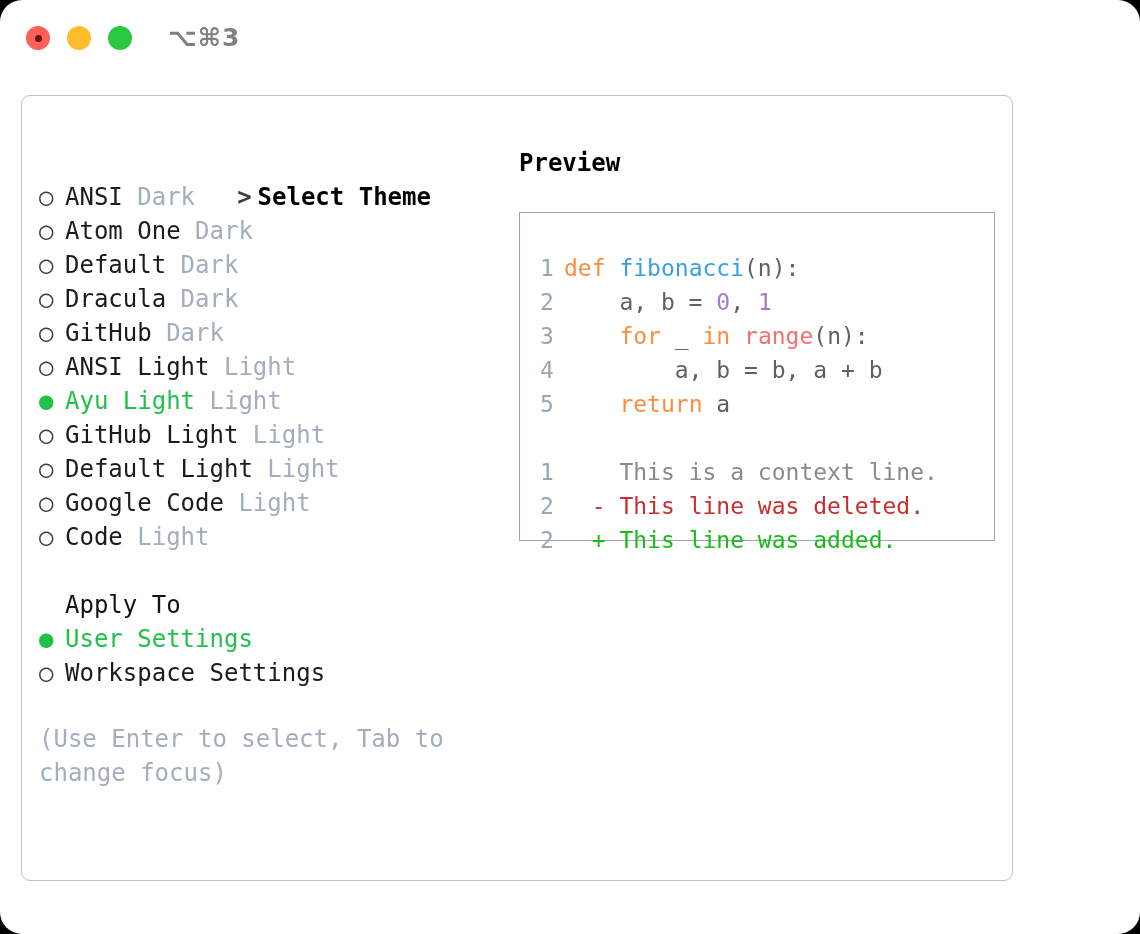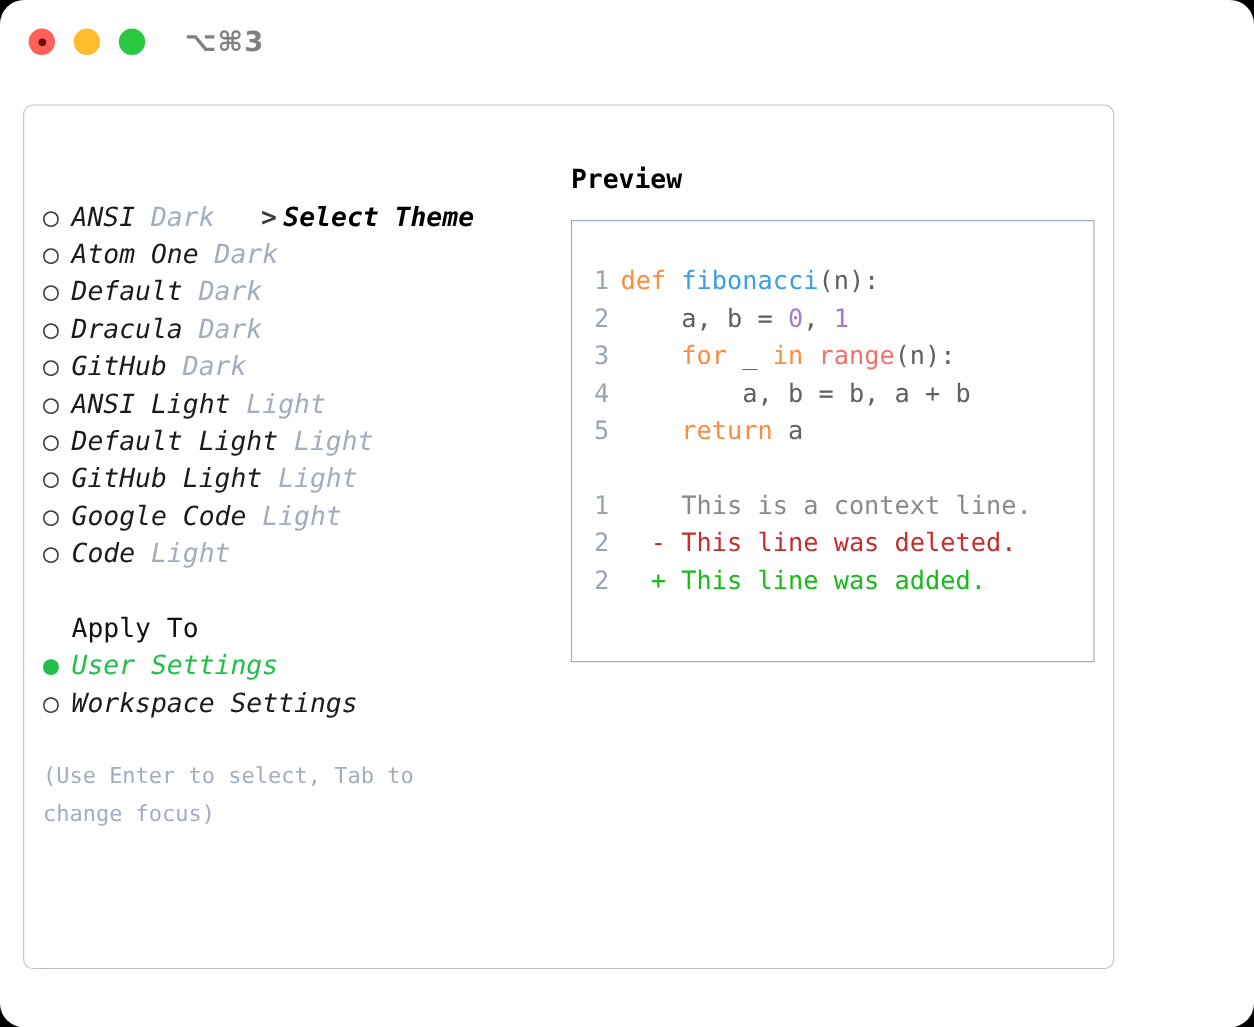--- a/index.html
+++ b/index.html
@@ -99,21 +99,20 @@
     top: 50px;
     width: 440px;
   }
 
   .row {
     height: 34px;
     line-height: 34px;
     font-size: 24px;
     white-space: pre;
     color: #1b1b1b;
-    font-style: italic;
   }
 
   .heading {
     font-weight: 700;
     color: #000000;
     letter-spacing: 0px;
     text-align: center;
   }
 
   .bullet {
@@ -136,21 +135,21 @@
     height: 34px;
     line-height: 34px;
     font-size: 24px;
     color: #121212;
     white-space: pre;
     padding-left: 26px;
   }
 
   .hint {
     margin-top: 32px;
-    font-size: 20px;
+    font-size: 24px;
     line-height: 34px;
     color: #a2adbd;
     width: 420px;
   }
 
   
   .right-col {
     position: absolute;
     left: 497px;
     top: 50px;
@@ -159,23 +158,23 @@
 
   .preview-title {
     font-size: 24px;
     line-height: 34px;
     font-weight: 700;
     color: #000000;
     white-space: pre;
   }
 
   .preview-box {
-    margin-top: 20px;
+    margin-top: 32px;
     width: 476px;
-    height: 402px;
+    height: 329px;
     border: 1.6px solid #9aa7b8;
     box-sizing: border-box;
     background: #ffffff;
     padding: 38px 0 0 20px;
   }
 
   .code-line {
     font-size: 23px;
     line-height: 34px;
     white-space: pre;
@@ -222,22 +221,23 @@
           <span class="bullet">&gt;</span><span>Select Theme</span>
         </div>
 
         <div id="theme-rows">
             <div class="row"><span class="bullet">○</span><span class="label">ANSI</span> <span class="variant">Dark</span></div>
             <div class="row"><span class="bullet">○</span><span class="label">Atom One</span> <span class="variant">Dark</span></div>
             <div class="row"><span class="bullet">○</span><span class="label">Default</span> <span class="variant">Dark</span></div>
             <div class="row"><span class="bullet">○</span><span class="label">Dracula</span> <span class="variant">Dark</span></div>
             <div class="row"><span class="bullet">○</span><span class="label">GitHub</span> <span class="variant">Dark</span></div>
             <div class="row"><span class="bullet">○</span><span class="label">ANSI Light</span> <span class="variant">Light</span></div>
+            <div class="row row-sel"><span class="bullet bullet-sel">●</span><span class="label">Ayu Light</span> <span class="variant">Light</span></div>
+            <div class="row"><span class="bullet">○</span><span class="label">GitHub Light</span> <span class="variant">Light</span></div>
             <div class="row"><span class="bullet">○</span><span class="label">Default Light</span> <span class="variant">Light</span></div>
-            <div class="row"><span class="bullet">○</span><span class="label">GitHub Light</span> <span class="variant">Light</span></div>
             <div class="row"><span class="bullet">○</span><span class="label">Google Code</span> <span class="variant">Light</span></div>
             <div class="row"><span class="bullet">○</span><span class="label">Code</span> <span class="variant">Light</span></div>
           </div>
 
         <div class="spacer-sm"></div>
 
         <div class="group-title">Apply To</div>
 
         <div id="apply-rows">
             <div class="row row-sel"><span class="bullet bullet-sel">●</span><span class="label">User Settings</span></div>

